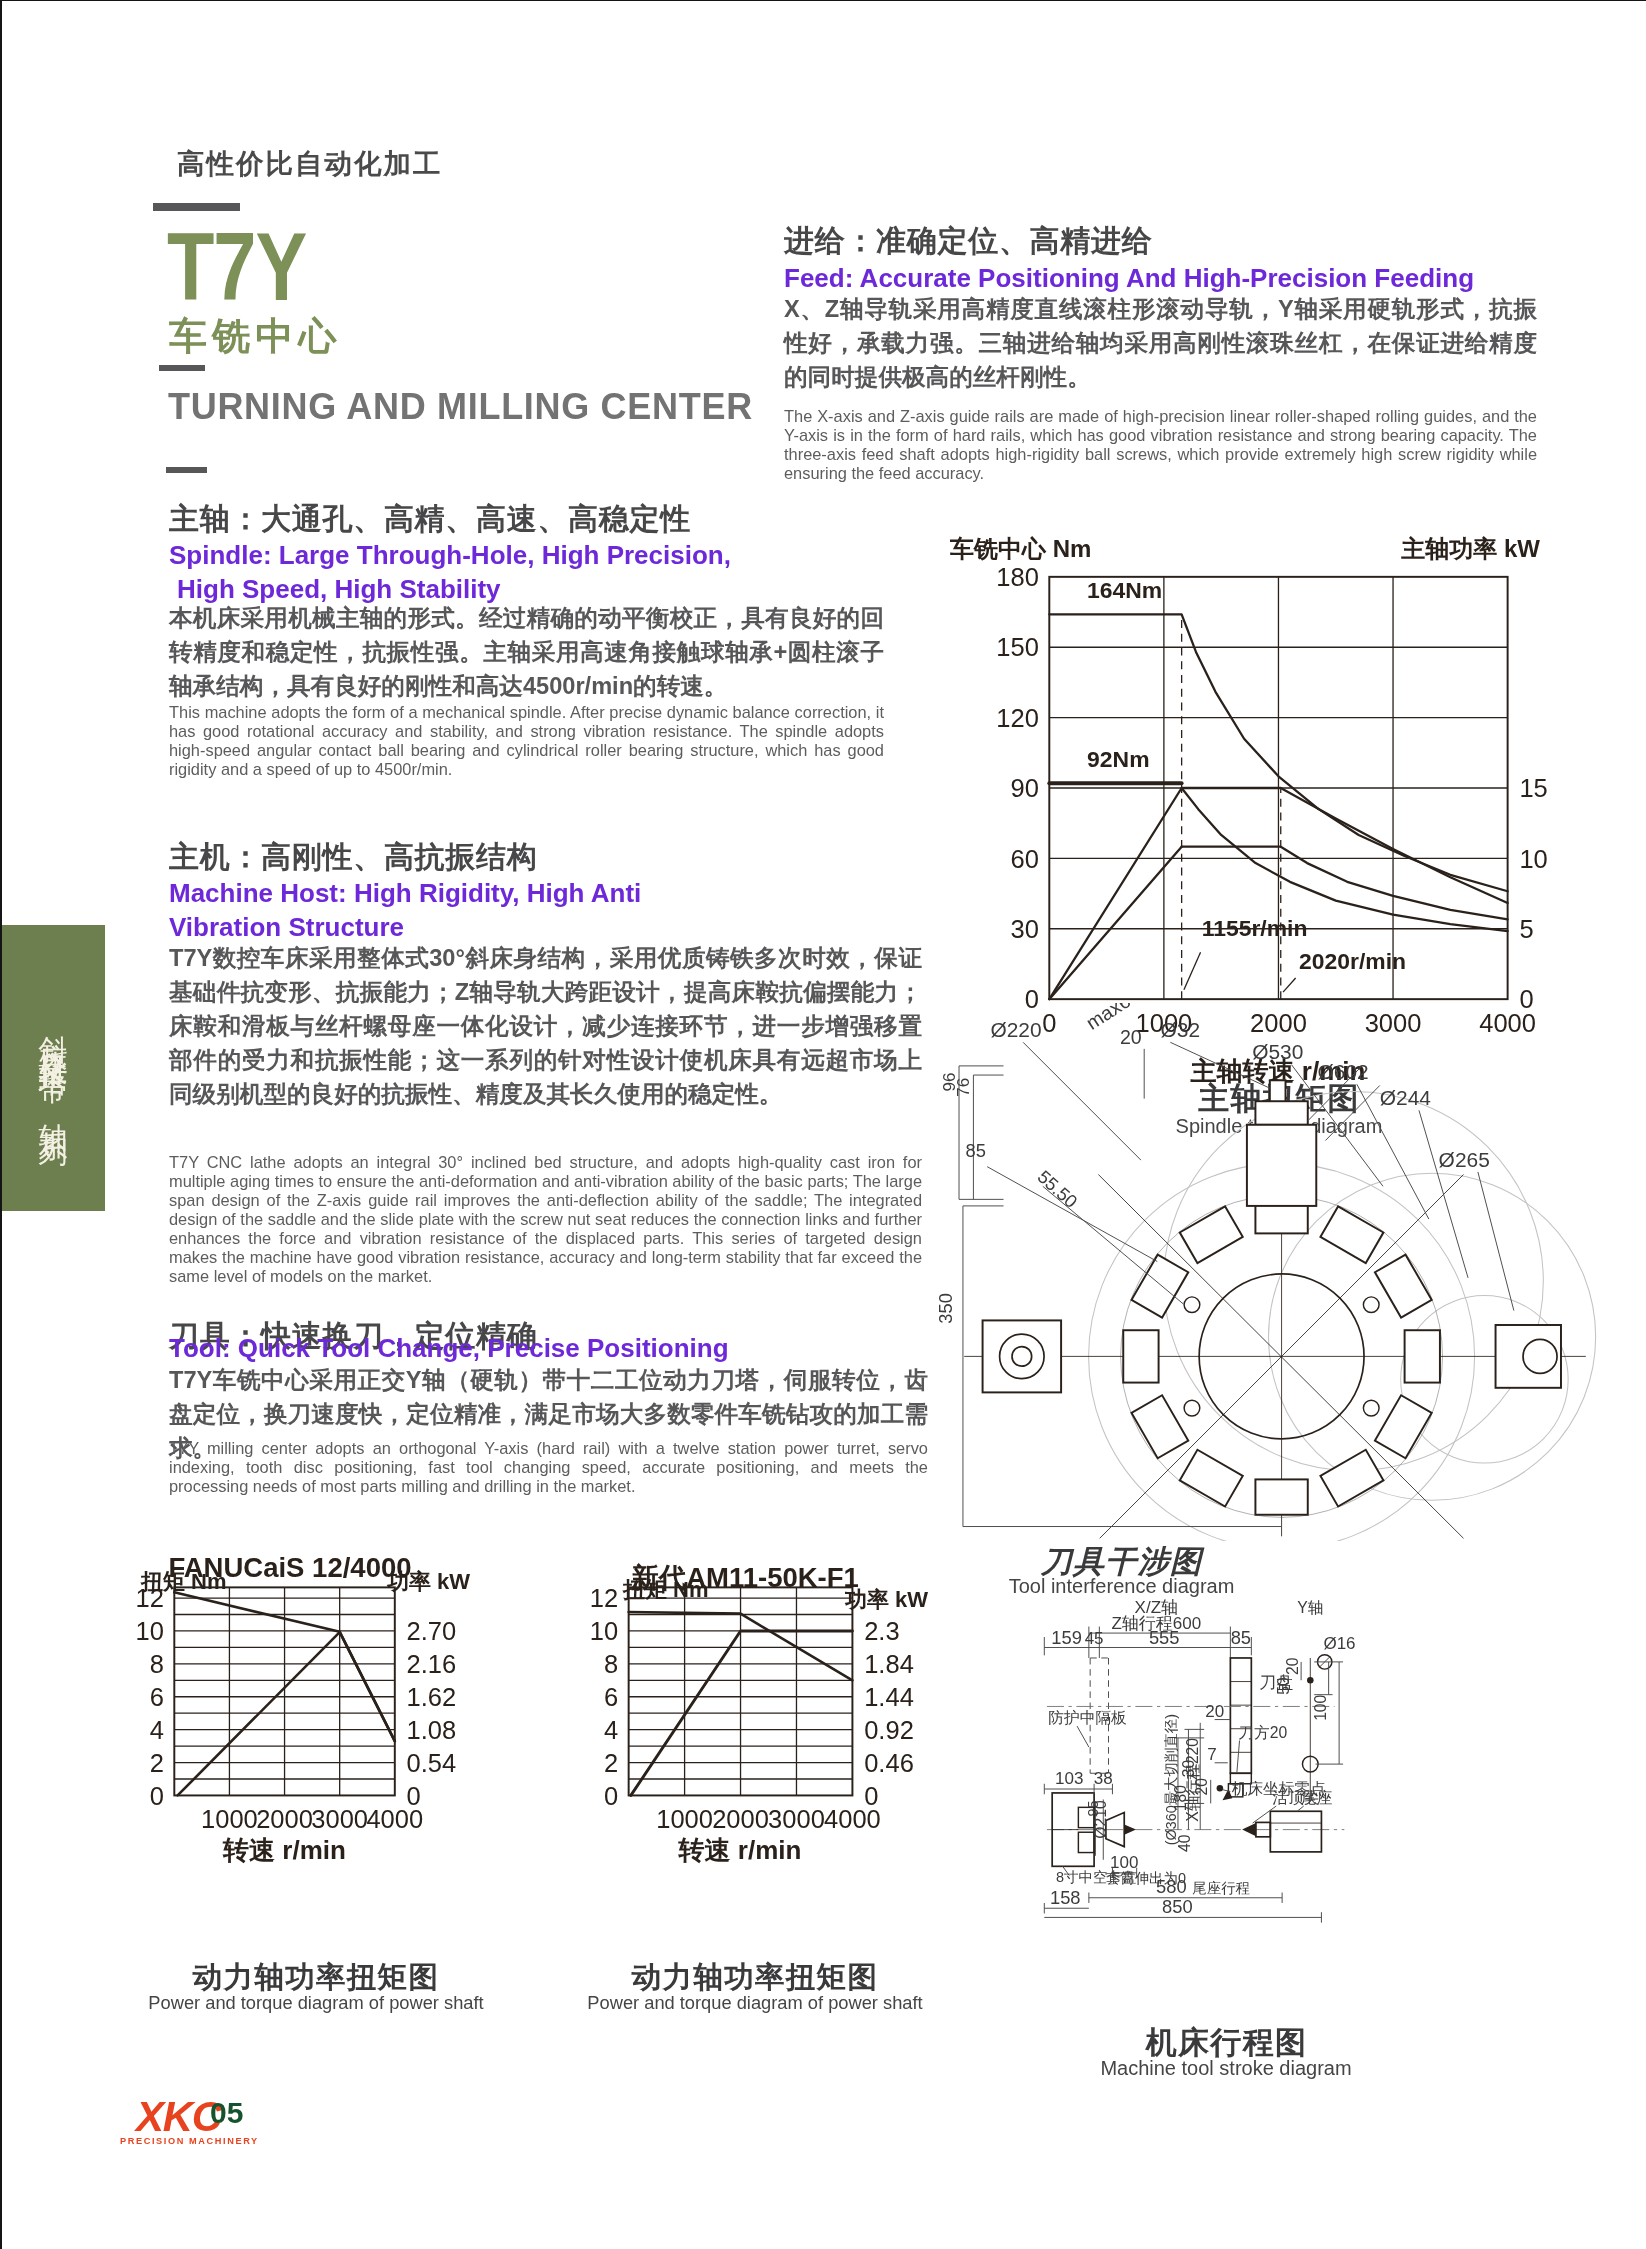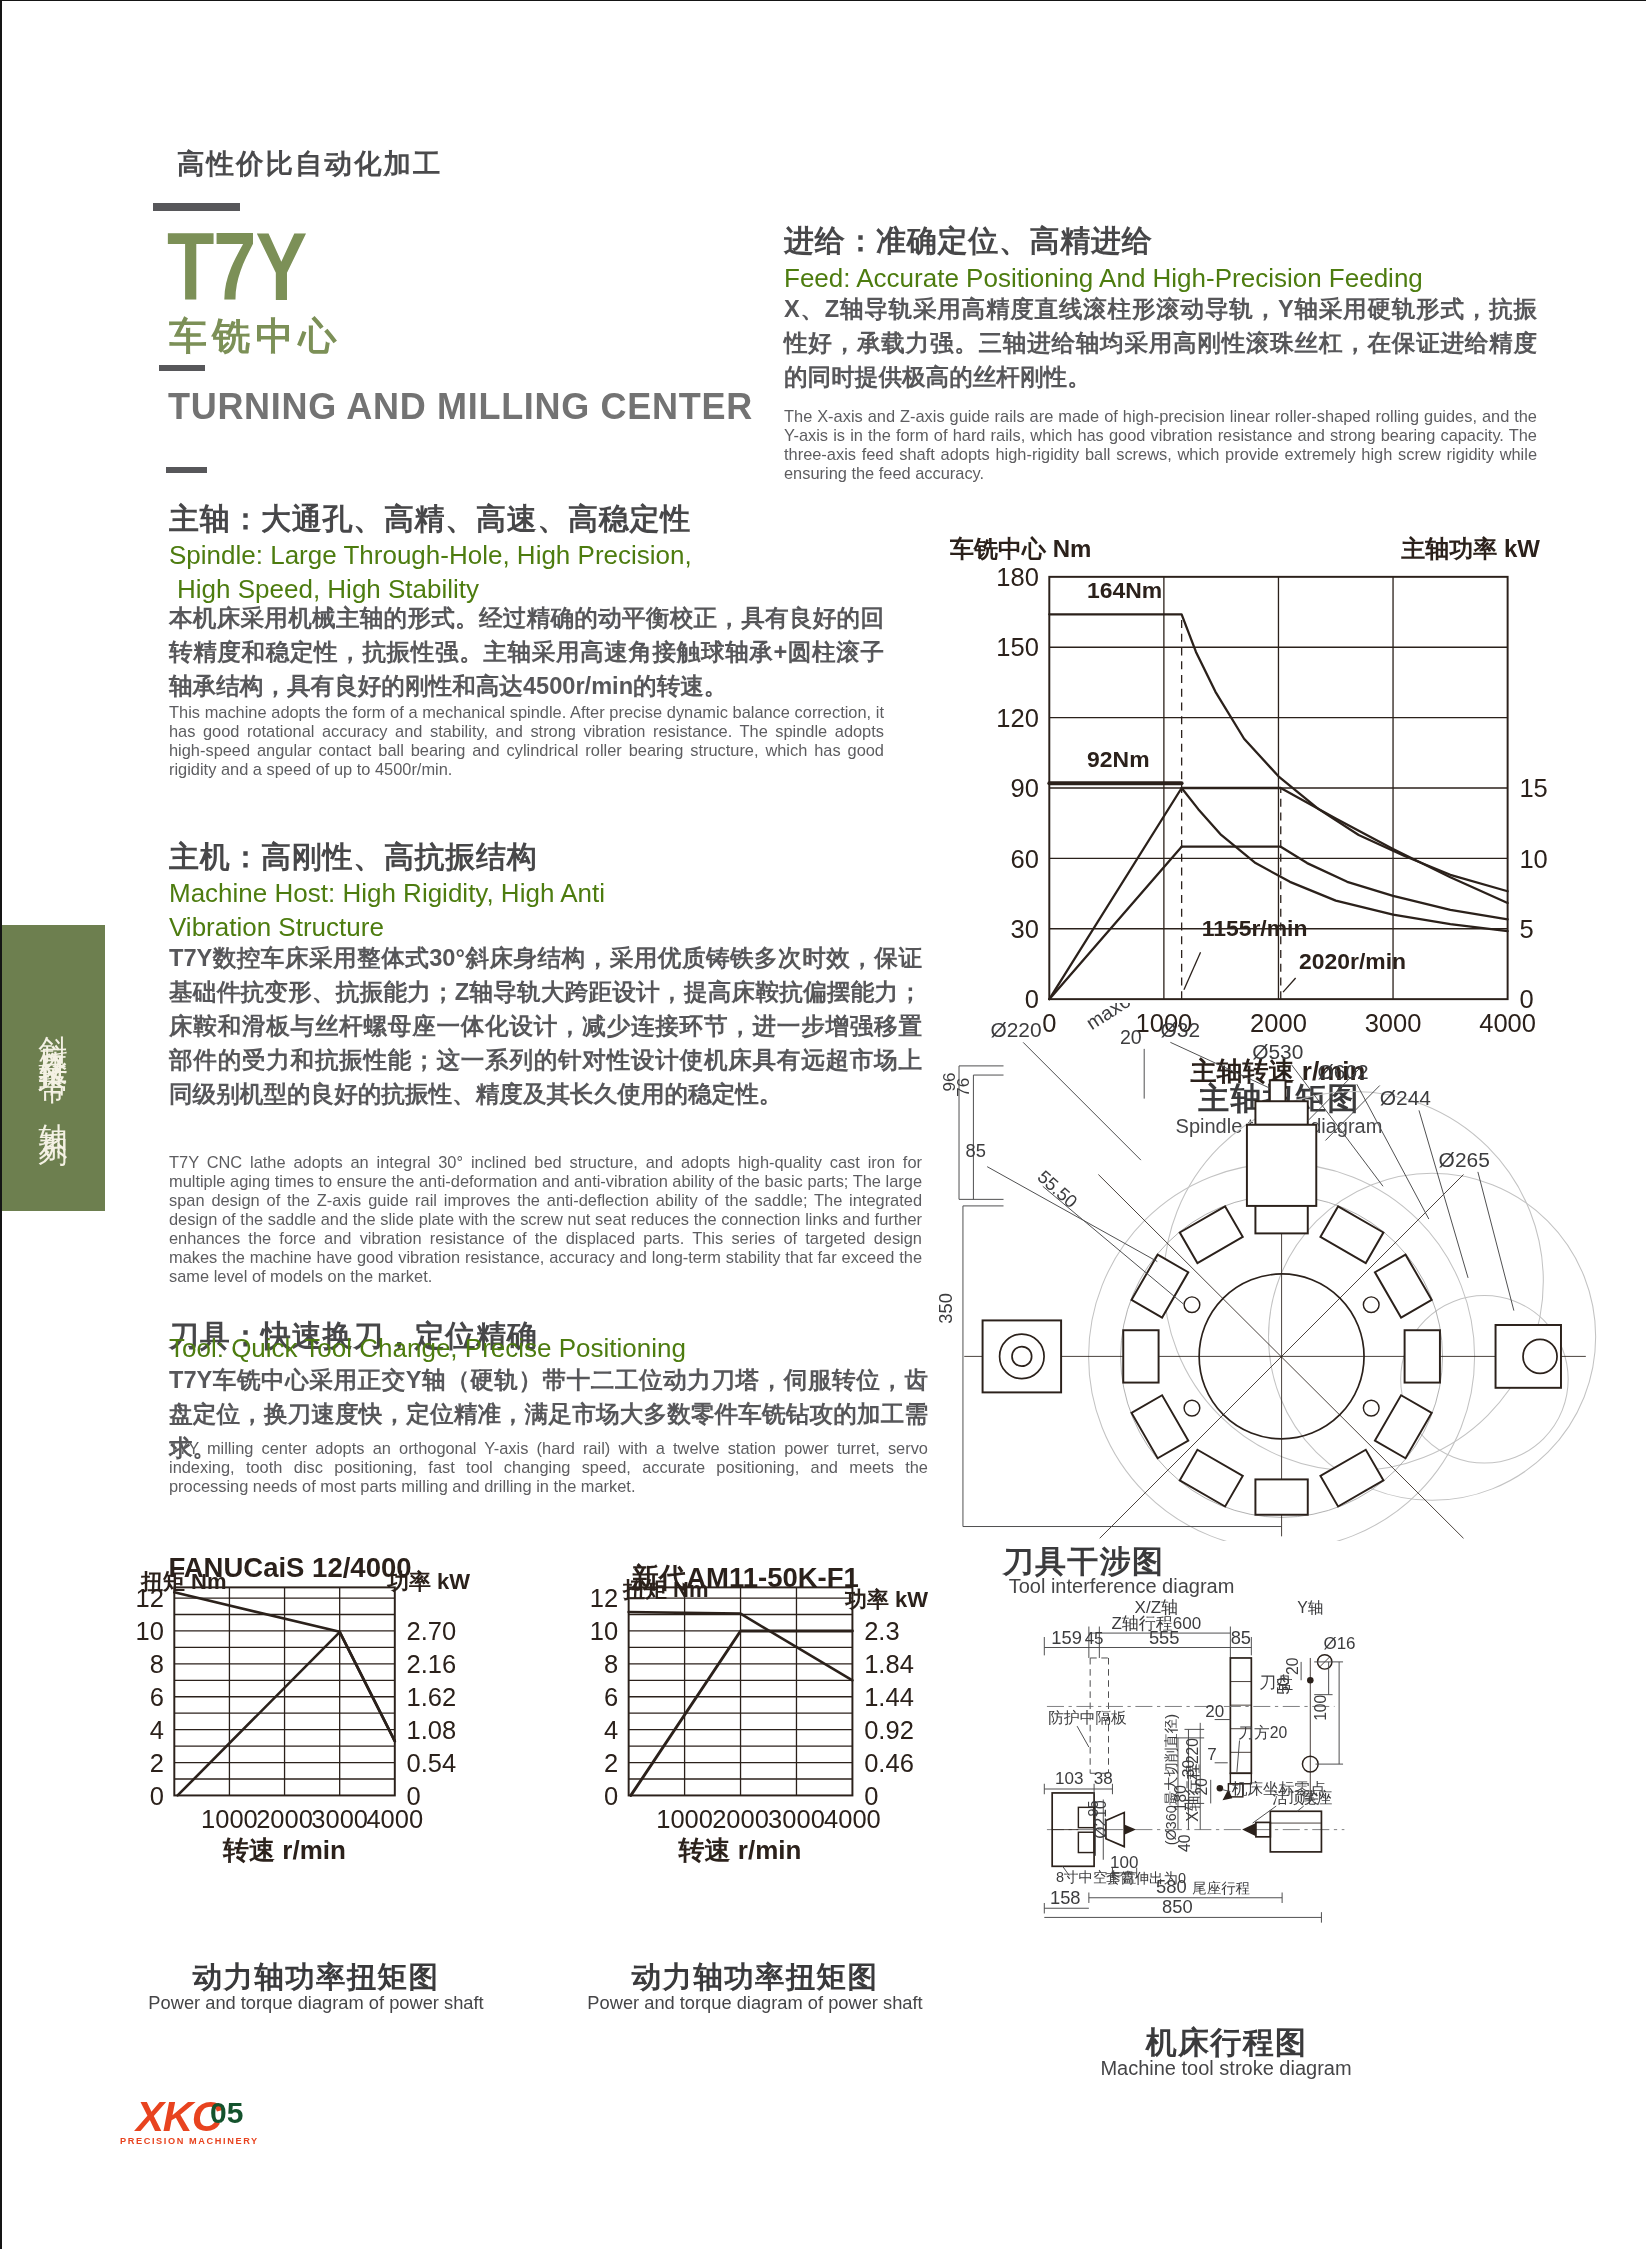--- a/index.html
+++ b/index.html
@@ -5,21 +5,21 @@
   html,body{margin:0;padding:0;background:#888;}
   .page{position:relative;width:1646px;height:2250px;background:#ffffff;overflow:hidden;
         font-family:"Liberation Sans",sans-serif;border-left:2px solid #151515;border-top:1.3px solid #151515;}
   .abs{position:absolute;}
   .bar{position:absolute;background:#57575a;}
   .tagline{font-size:27.5px;font-weight:600;color:#4a4a4c;letter-spacing:2px;}
   .t7y{font-size:97px;font-weight:800;color:#7c9057;letter-spacing:-1.3px;transform:scaleX(.8);transform-origin:left top;line-height:1;}
   .subcn{font-size:38px;font-weight:800;color:#7c9057;letter-spacing:5.2px;}
   .suben{font-size:36px;font-weight:800;color:#737373;letter-spacing:0.7px;}
   .cnh{font-size:30px;font-weight:800;color:#474749;letter-spacing:0.7px;line-height:1.15;}
-  .enh{font-size:26px;font-weight:400;color:#4d7c0f;line-height:1.3;}
+  .enh{font-size:26px;font-weight:700;color:#6d28d9;line-height:1.3;}
   .cnp{font-size:23.6px;color:#57575a;line-height:34px;text-align:justify;font-weight:bold;}
   .enp{font-size:16.4px;color:#5d5d60;line-height:19px;text-align:justify;}
   .sidebar-tab{background:#6d7f4f;color:#f4f1e4;writing-mode:vertical-rl;text-orientation:upright;
                font-size:29px;letter-spacing:7.9px;display:flex;align-items:center;justify-content:center;}
   .chead{font-size:24px;font-weight:700;color:#2b211b;}
   .ctitle{font-size:27.5px;font-weight:800;color:#2b211b;text-align:center;}
   .cxlab{font-size:26px;font-weight:600;color:#2b211b;text-align:center;}
   .capcn{font-size:31px;font-weight:800;color:#3a3a3c;text-align:center;letter-spacing:1.3px;}
   .capen{font-size:20px;color:#454547;text-align:center;}
   svg text{font-family:"Liberation Sans",sans-serif;}
@@ -206,21 +206,21 @@
         <text x="600" y="116" class="dim" font-size="32">Ø602</text>
         <text x="695" y="156" class="dim" font-size="32">Ø244</text>
         <text x="785" y="250" class="dim" font-size="32">Ø265</text>
         <text x="46" y="135" class="dim" font-size="26" transform="rotate(-90 46 135)">96</text>
         <text x="68" y="143" class="dim" font-size="26" transform="rotate(-90 68 143)">76</text>
         <text x="62" y="235" class="dim" font-size="28">85</text>
         <text x="170" y="268" class="dim" font-size="28" transform="rotate(42 170 268)">55.50</text>
         <text x="42" y="490" class="dim" font-size="28" transform="rotate(-90 42 490)">350</text>
       </g>
   </svg>
-  <div class="abs capcn" style="left:885px;top:1540px;width:393px;">刀具干涉图</div>
+  <div class="abs capcn" style="left:923px;top:1540px;width:393px;font-style:italic;">刀具干涉图</div>
   <div class="abs capen" style="left:923px;top:1574px;width:393px;">Tool interference diagram</div>
 
   <div class="abs ctitle" style="left:118px;top:1551px;width:340px;">FANUCaiS  12/4000</div>
   <div class="abs chead" style="left:139px;top:1566px;font-size:22px;">扭矩 Nm</div>
   <div class="abs chead" style="left:385px;top:1566px;font-size:22px;">功率 kW</div>
   <svg class="abs" style="left:118px;top:1581px;" width="458" height="262" viewBox="0 0 700 400">
       <line x1="167.25" y1="326" x2="167.25" y2="8" class="grid"></line>
       <line x1="251.5" y1="326" x2="251.5" y2="8" class="grid"></line>
       <line x1="335.75" y1="326" x2="335.75" y2="8" class="grid"></line>
       <line x1="83" y1="300.8616600790514" x2="420" y2="300.8616600790514" class="grid"></line>

